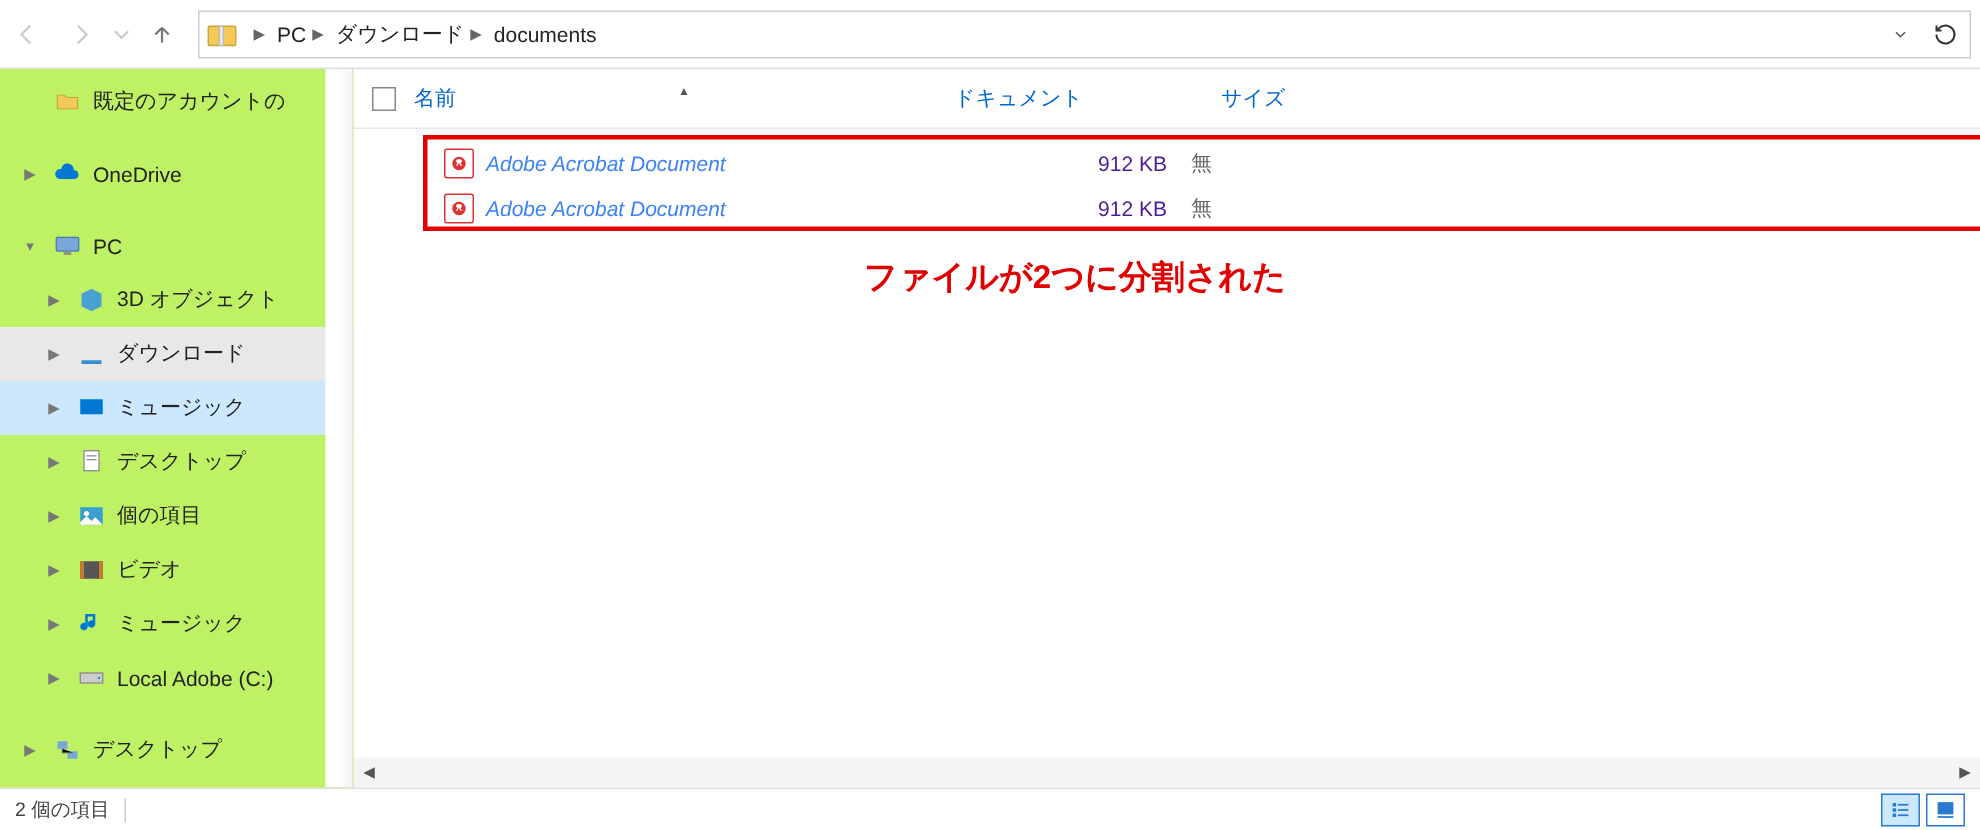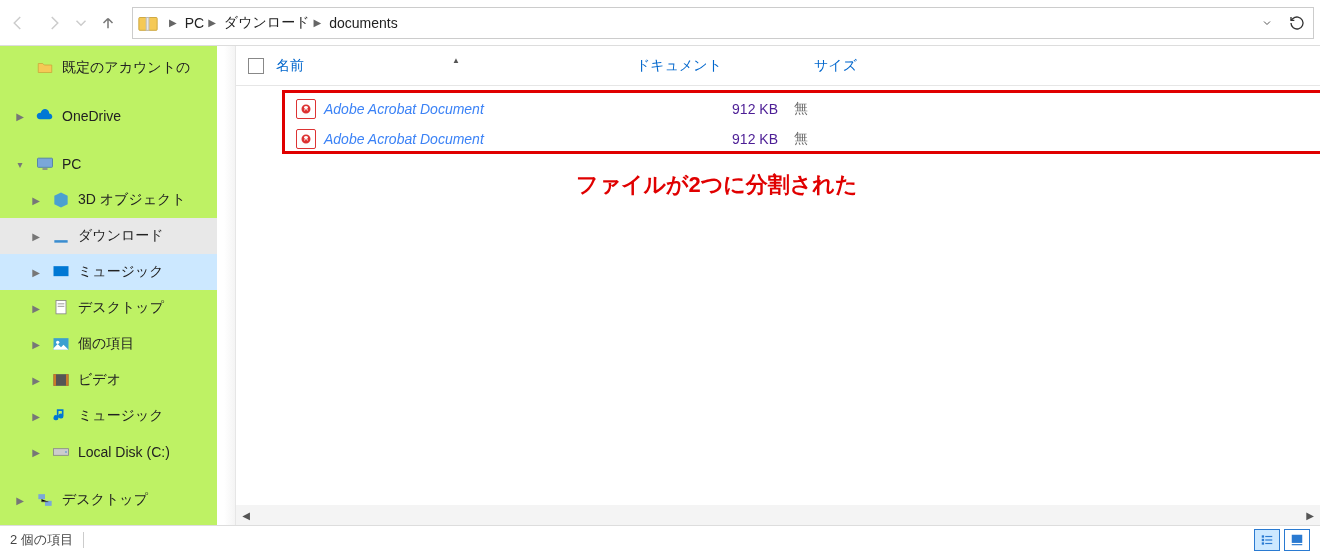--- a/index.html
+++ b/index.html
@@ -238,21 +238,21 @@
       <span>ミュージック</span>
     </div>
     <div class="tree-item tree-indent2">
       <span class="chev">▶</span>
       <span class="ico">
           <svg viewBox="0 0 24 24" width="20" height="20">
             <rect x="3" y="8" width="18" height="8" fill="#ccc" stroke="#888"></rect>
             <circle cx="18" cy="12" r="1" fill="#3a8dd0"></circle>
           </svg>
         </span>
-      <span>Local Disk (C:)</span>
+      <span>Local Adobe (C:)</span>
     </div>
     <div style="height:12px"></div>
     <div class="tree-item tree-indent1">
       <span class="chev">▶</span>
       <span class="ico">
           <svg viewBox="0 0 24 24" width="20" height="20">
             <rect x="4" y="5" width="8" height="6" fill="#7aa7d9"></rect>
             <rect x="12" y="13" width="8" height="6" fill="#7aa7d9"></rect>
             <path stroke="#555" d="M8 11v3h8"></path>
           </svg>

